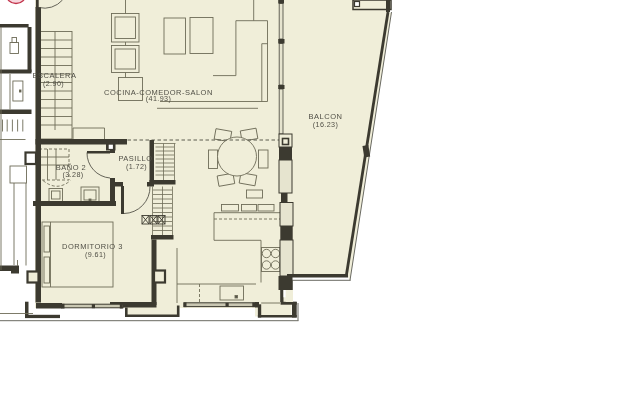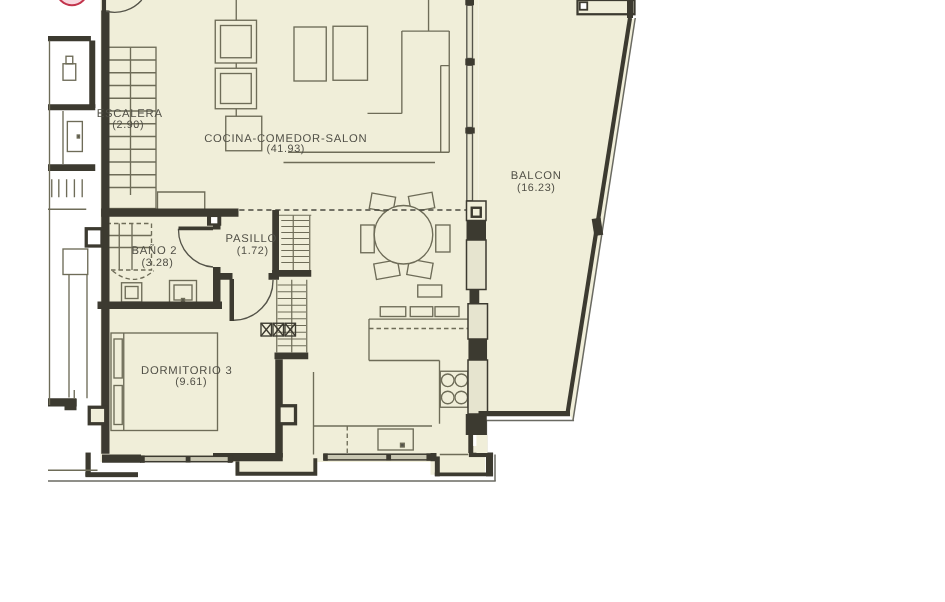--- a/index.html
+++ b/index.html
@@ -1,16 +1,16 @@
 <!DOCTYPE html>
 <html><head>
 <meta charset="utf-8">
 <style>
   html,body{margin:0;padding:0;background:#fff;}
-  #wrap{position:relative;width:544px;height:401px;background:#ffffff;overflow:hidden;margin-left:32px;}
+  #wrap{position:relative;width:544px;height:401px;background:#ffffff;overflow:hidden;}
   svg{display:block;filter:blur(0.33px);}
   text{font-family:"Liberation Sans",sans-serif;fill:#504f46;}
 </style>
 </head>
 <body>
 <div id="wrap">
 <svg width="630" height="401" viewBox="0 0 630 401">
 <defs>
 </defs>
 

